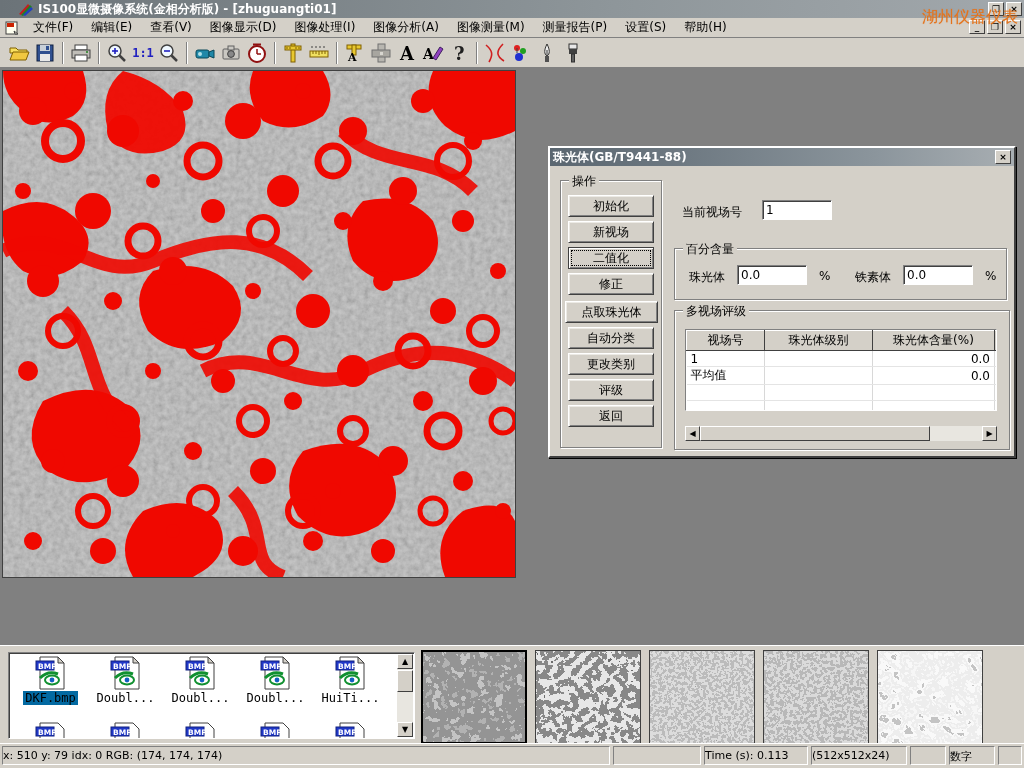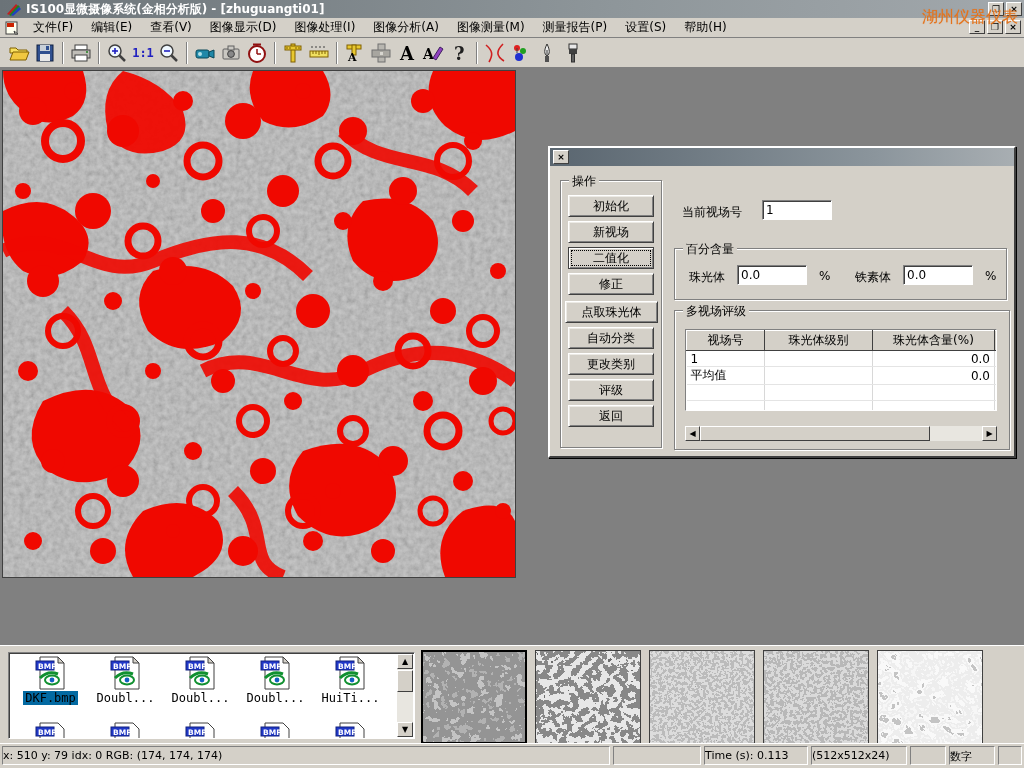--- a/index.html
+++ b/index.html
@@ -5,21 +5,21 @@
   * { margin:0; padding:0; box-sizing:border-box; }
   html,body { width:1024px; height:768px; overflow:hidden; }
   body {
     font-family:"DejaVu Sans","Liberation Sans",sans-serif;
     font-size:12px; background:#d4d0c8; position:relative;
   }
   
   .titlebar {
     position:absolute; left:0; top:0; width:1024px; height:18px;
     background:linear-gradient(to right,#6b7378,#8e969a 60%,#a2a8ac);
-    color:#fff; display:flex; align-items:center; padding:0 6px;
+    color:#fff; display:flex; align-items:center; padding:0 18px;
   }
   .titlebar .t-text { font-weight:bold; font-size:12px; margin-left:4px; white-space:nowrap; }
   .appicon { width:16px; height:14px; display:inline-block; }
   .winbtns { position:absolute; right:2px; top:2px; display:flex; gap:2px; }
   .wbtn {
     width:16px; height:14px; background:#d4d0c8; color:#000;
     border:1px solid; border-color:#fff #404040 #404040 #fff;
     font-size:9px; line-height:12px; text-align:center; font-weight:bold;
   }
   .menubar {
@@ -431,20 +431,21 @@
           <circle cx="350" cy="360" r="13" stroke-width="6"></circle>
           <circle cx="300" cy="440" r="15" stroke-width="6"></circle>
           <circle cx="430" cy="440" r="13" stroke-width="5"></circle>
           <circle cx="500" cy="350" r="12" stroke-width="5"></circle>
       </g>
     </svg>
   </div>
 
   <div class="dialog">
     <div class="dlg-title">
+      <span>珠光体(GB/T9441-88)</span>
       <div class="wbtn">×</div>
     </div>
 
     <div class="groupbox" style="left:10px; top:32px; width:102px; height:268px;padding-left:8px;">
       <span class="grouplabel">操作</span>
       <button class="btn" style="top:14px">初始化</button>
       <button class="btn" style="top:40px">新视场</button>
       <button class="btn focusbtn" style="top:66px">二值化</button>
       <button class="btn" style="top:92px">修正</button>
       <button class="btn" style="top:120px; left:4px; width:93px;">点取珠光体</button>

